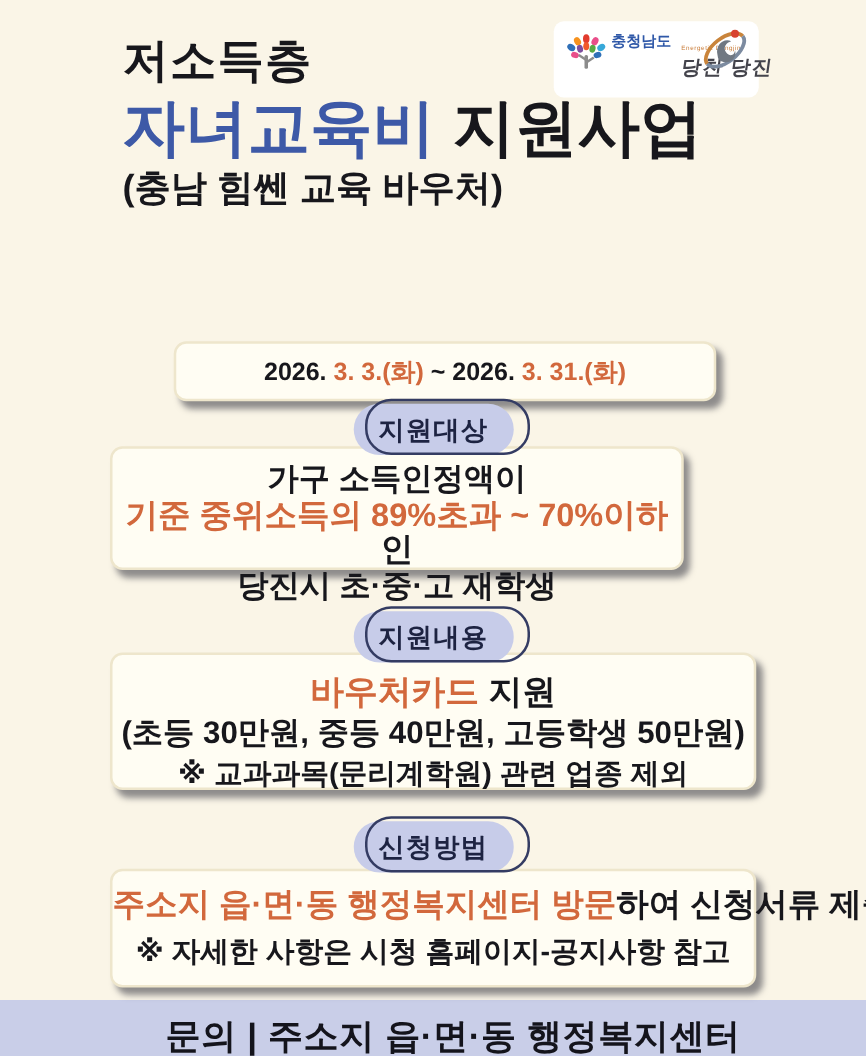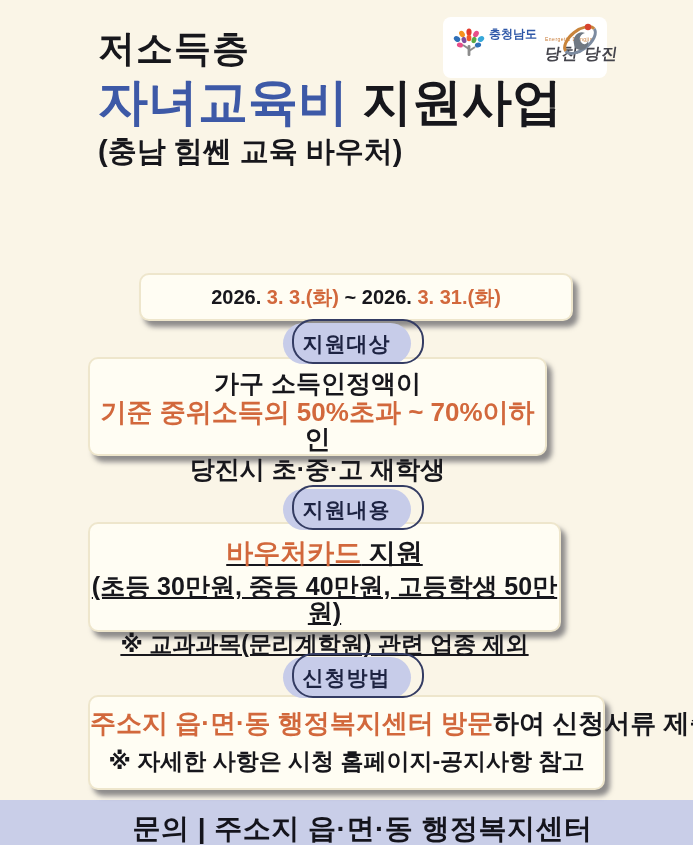--- a/index.html
+++ b/index.html
@@ -54,21 +54,21 @@
             font-size:20px;font-weight:700;white-space:nowrap;margin-top:24px;}
   .badge-1{top:207px;}
 
   .badge-2{top:323px;}
   .box-target{top:357px;left:88px;width:459px;height:99px;padding-top:11px;}
   .box-target .l{font-size:25px;font-weight:700;line-height:26px;}
   .box-target .l2{font-size:26px;line-height:27px;margin-top:3px;}
   .box-target .l3{margin-top:3px;}
 
   .badge-3{top:489px;}
-  .box-content{top:522px;left:88px;width:473px;height:110px;padding-top:15px;text-decoration:underline;}
+  .box-content{top:522px;left:88px;width:517px;height:110px;padding-top:15px;}
   .box-content .l1{font-size:27px;font-weight:800;line-height:28px;}
   .box-content .l2{font-size:25px;font-weight:700;line-height:26px;margin-top:6px;}
   .box-content .l3{font-size:23px;font-weight:700;line-height:24px;margin-top:7px;}
 
   .badge-4{top:657px;}
   .box-method{top:695px;left:88px;width:517px;height:95px;padding-top:13px;}
   .box-method .l1{font-size:26px;font-weight:700;line-height:27px;white-space:nowrap;}
   .box-method .l2{font-size:23px;font-weight:700;line-height:24px;margin-top:12px;}
 
   
@@ -127,21 +127,21 @@
     </div>
   </div>
 
   <div class="box box-date">
     <span><span>2026. </span><span class="orange">3. 3.(화)</span><span> ~ 2026. </span><span class="orange">3. 31.(화)</span></span>
   </div>
 
   <div class="badge badge-2">지원대상</div>
   <div class="box box-target">
     <div class="l">가구 소득인정액이</div>
-    <div class="l l2"><span class="orange">기준 중위소득의 50%초과 ~ 70%이하</span><span>인</span></div>
+    <div class="l l2"><span class="orange">기준 중위소득의 89%초과 ~ 70%이하</span><span>인</span></div>
     <div class="l l3">당진시 초·중·고 재학생</div>
   </div>
 
   <div class="badge badge-3">지원내용</div>
   <div class="box box-content">
     <div class="l1"><span class="orange">바우처카드</span><span> 지원</span></div>
     <div class="l2">(초등 30만원, 중등 40만원, 고등학생 50만원)</div>
     <div class="l3">※ 교과과목(문리계학원) 관련 업종 제외</div>
   </div>
 

